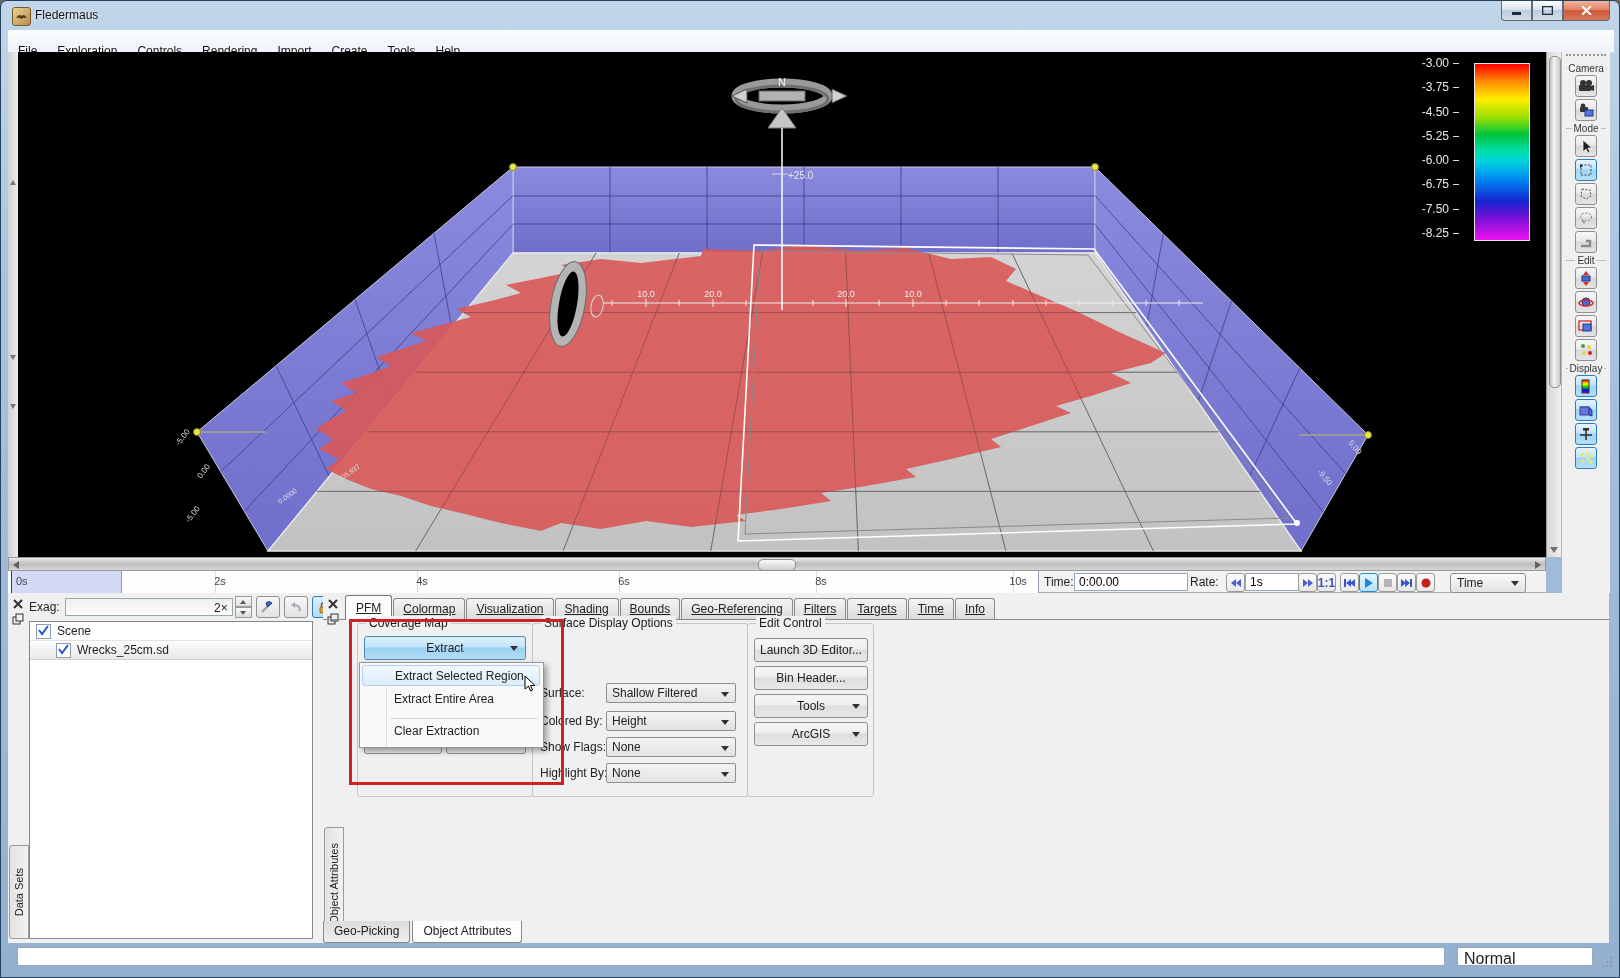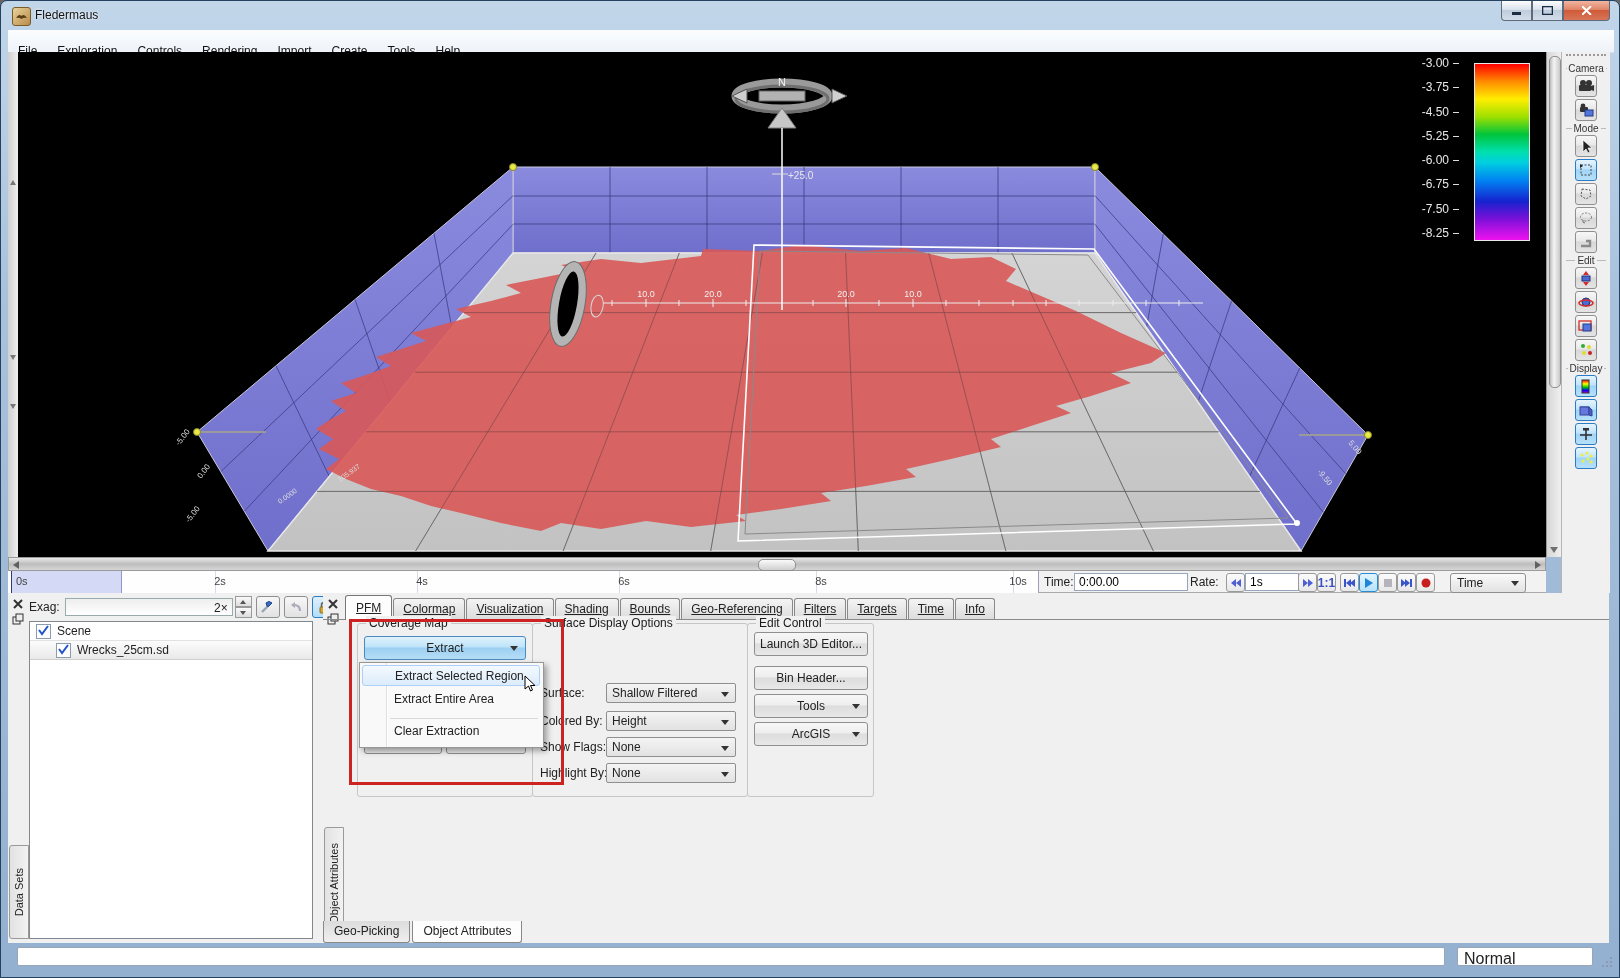--- a/index.html
+++ b/index.html
@@ -676,21 +676,21 @@
         <span class="optlabel">Highlight By:</span>
         <div class="combo">
             <span>None</span>
             <span class="dda"></span>
           </div>
       </div>
     </div>
 
     <div class="groupbox" style="left:424px;top:30px;width:125px;height:172px">
       <span class="grouptitle">Edit Control</span>
-      <div class="graybtn" style="left:6px;top:8px;width:112px">
+      <div class="graybtn" style="left:6px;top:14px;width:112px">
           <span>Launch 3D Editor...</span>
         </div>
       <div class="graybtn" style="left:6px;top:42px;width:112px">
           <span>Bin Header...</span>
         </div>
       <div class="graybtn" style="left:6px;top:70px;width:112px">
           <span>Tools</span>
           <span class="dda"></span>
         </div>
       <div class="graybtn" style="left:6px;top:98px;width:112px">

